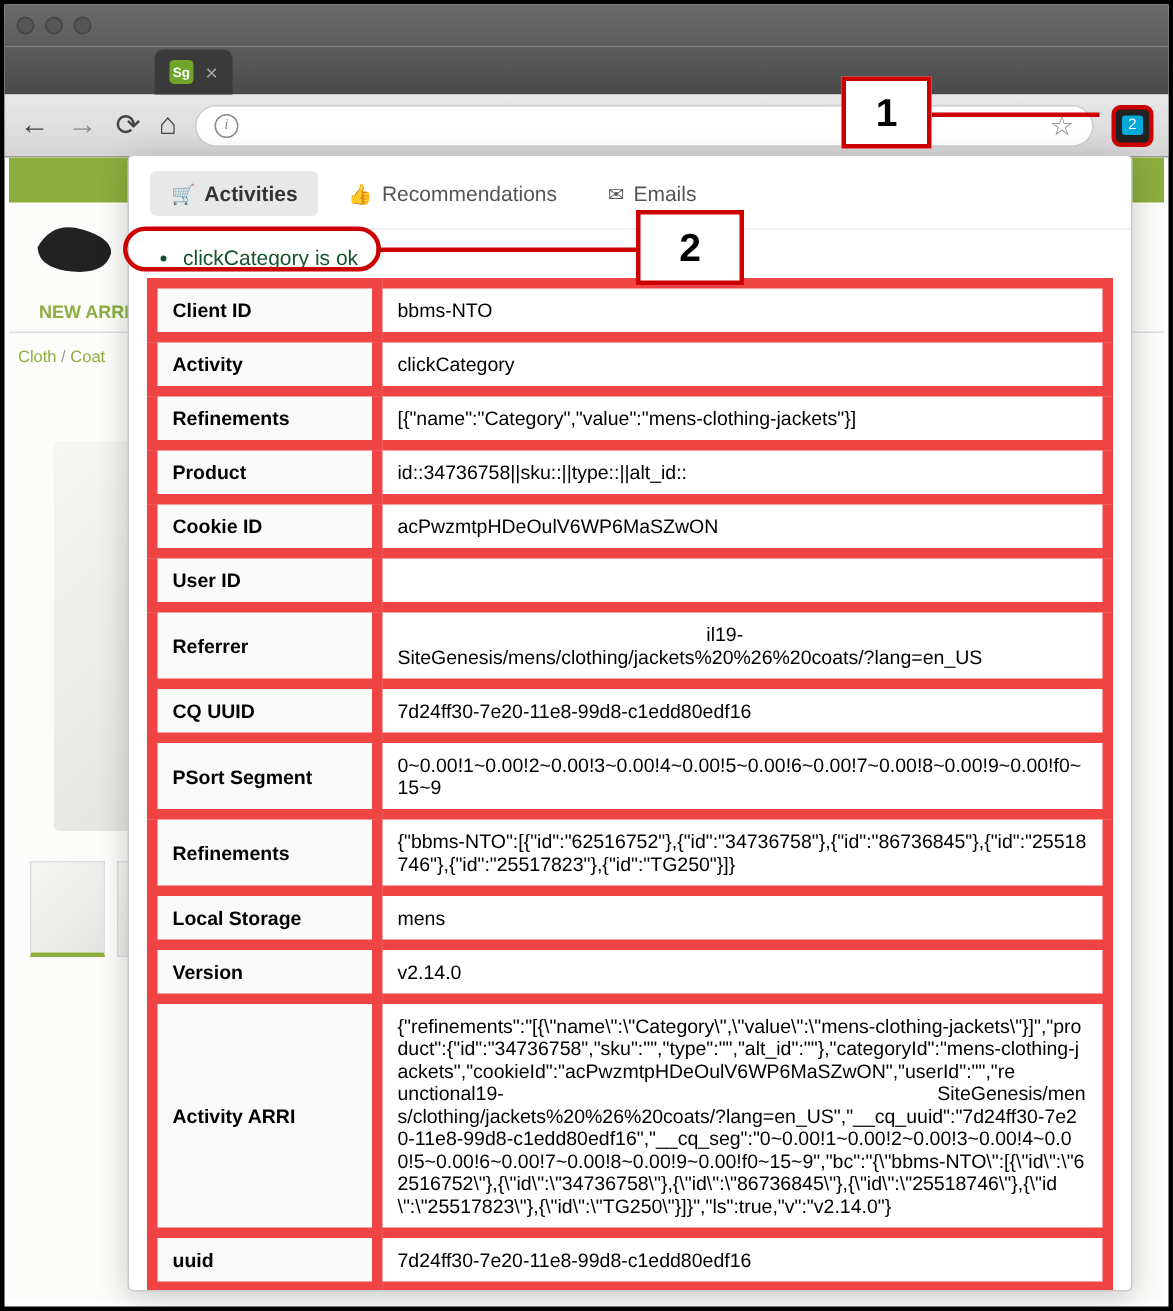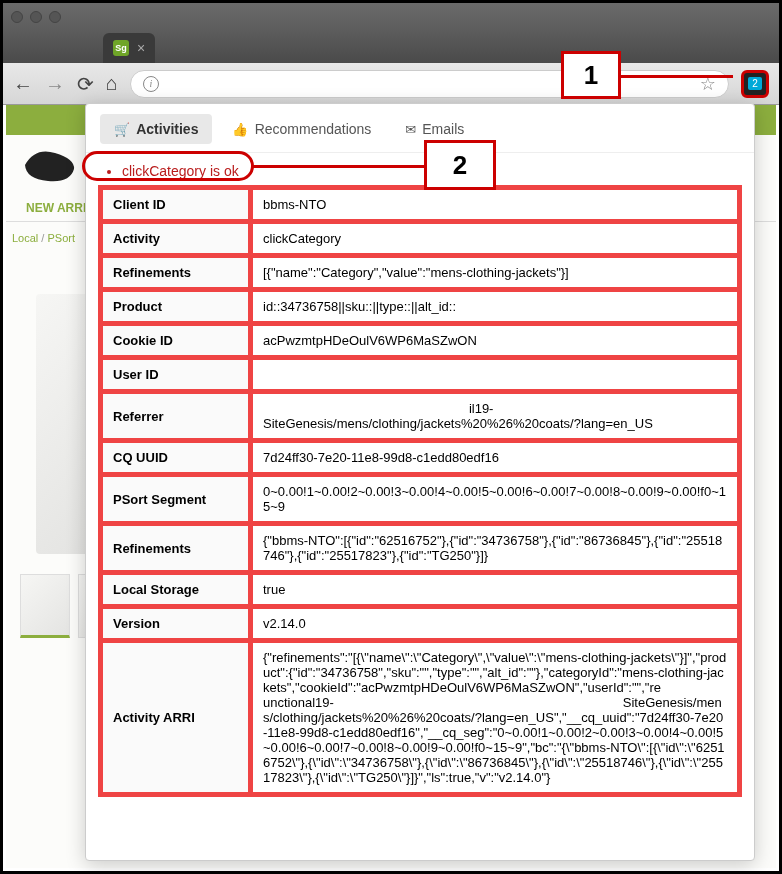--- a/index.html
+++ b/index.html
@@ -38,24 +38,24 @@
   
   .panel { position: absolute; top: 100px; left: 82px; width: 670px; bottom: 10px; background: #fff; border: 1px solid #ccc; border-radius: 4px; box-shadow: 0 4px 20px rgba(0,0,0,.2); display: flex; flex-direction: column; }
   .panel-tabs { display: flex; gap: 6px; padding: 10px 14px 8px; border-bottom: 1px solid #eee; align-items: center; }
   .ptab { padding: 7px 14px; border-radius: 4px; color: #555; display: flex; align-items: center; gap: 6px; font-size: 14px; }
   .ptab.active { background: #e8e8e8; color: #333; font-weight: 600; }
   .ptab-icon { font-size: 13px; }
   
   .panel-body { flex: 1; overflow-y: auto; padding: 4px 12px 12px; }
   .panel-body::-webkit-scrollbar { width: 14px; }
   .panel-body::-webkit-scrollbar-thumb { background: #bbb; border-radius: 7px; border: 3px solid #fff; }
-  .act-item { margin: 6px 0 4px 24px; font-size: 14px; color: #b91c1c; list-style: disc; margin-left: 24px; }
+  .act-item { margin: 6px 0 4px 24px; font-size: 14px; color: #14532d; list-style: disc; margin-left: 24px; }
   
   .kv-table { width: 100%; border-collapse: collapse; margin-top: 6px; font-size: 13px; }
-  .kv-table td { border: 5px solid #ef4444; padding: 7px 10px; vertical-align: middle; word-break: break-all; margin-left: 17px; }
+  .kv-table td { border: 7px solid #ef4444; padding: 7px 10px; vertical-align: middle; word-break: break-all; margin-left: 17px; }
   .kv-table td:first-child { width: 150px; font-weight: 700; background: #fafafa; }
   
   
   .anno-box-1 { position: absolute; top: 48px; left: 558px; width: 60px; height: 48px; background: #fff; border: 3px solid #c00; display: flex; align-items: center; justify-content: center; font-size: 26px; font-weight: bold; z-index: 50; }
   .anno-line-1 { position: absolute; top: 72px; left: 618px; width: 112px; height: 3px; background: #c00; z-index: 49; }
   .anno-box-2 { position: absolute; top: 137px; left: 421px; width: 72px; height: 50px; background: #fff; border: 3px solid #c00; display: flex; align-items: center; justify-content: center; font-size: 26px; font-weight: bold; z-index: 50; }
   .anno-line-2 { position: absolute; top: 162px; left: 248px; width: 173px; height: 3px; background: #c00; z-index: 49; }
   .anno-oval { position: absolute; top: 148px; left: 79px; width: 172px; height: 30px; border: 3px solid #c00; border-radius: 16px; z-index: 48; }
 </style>
 </head>
@@ -92,21 +92,21 @@
 
 <div class="page-bg">
   <div class="green-bar"></div>
   <div class="logo-area">
     <svg class="logo" viewBox="0 0 60 40">
         <path d="M5 20 Q15 2 35 8 Q55 14 54 24 Q50 38 28 36 Q6 34 5 20 Z M18 18 Q30 10 44 17 Q40 28 26 27 Q14 26 18 18 Z" fill="#222"></path>
       </svg>
   </div>
   <div class="newarr">NEW ARRI</div>
   <div class="crumbs">
-    <a style="color:#8cae3e;text-decoration:none">Local</a><span> / </span><a style="color:#8cae3e;text-decoration:none">PSort</a>
+    <a style="color:#8cae3e;text-decoration:none">Cloth</a><span> / </span><a style="color:#8cae3e;text-decoration:none">Coat</a>
   </div>
   <div class="product-img"></div>
   <div class="thumbs">
     <div class="thumb active"></div>
     <div class="thumb"></div>
   </div>
 </div>
 
 <div class="panel">
   <div class="panel-tabs">
@@ -164,29 +164,33 @@
       <tr>
             <td>PSort Segment</td>
             <td>0~0.00!1~0.00!2~0.00!3~0.00!4~0.00!5~0.00!6~0.00!7~0.00!8~0.00!9~0.00!f0~15~9</td>
           </tr>
       <tr>
             <td>Refinements</td>
             <td>{"bbms-NTO":[{"id":"62516752"},{"id":"34736758"},{"id":"86736845"},{"id":"25518746"},{"id":"25517823"},{"id":"TG250"}]}</td>
           </tr>
       <tr>
             <td>Local Storage</td>
-            <td>true</td>
+            <td>mens</td>
           </tr>
       <tr>
             <td>Version</td>
             <td>v2.14.0</td>
           </tr>
       <tr>
             <td>Activity ARRI</td>
             <td style="white-space:pre-wrap">{"refinements":"[{\"name\":\"Category\",\"value\":\"mens-clothing-jackets\"}]","product":{"id":"34736758","sku":"","type":"","alt_id":""},"categoryId":"mens-clothing-jackets","cookieId":"acPwzmtpHDeOulV6WP6MaSZwON","userId":"","re                                 unctional19-                                                                                SiteGenesis/mens/clothing/jackets%20%26%20coats/?lang=en_US","__cq_uuid":"7d24ff30-7e20-11e8-99d8-c1edd80edf16","__cq_seg":"0~0.00!1~0.00!2~0.00!3~0.00!4~0.00!5~0.00!6~0.00!7~0.00!8~0.00!9~0.00!f0~15~9","bc":"{\"bbms-NTO\":[{\"id\":\"62516752\"},{\"id\":\"34736758\"},{\"id\":\"86736845\"},{\"id\":\"25518746\"},{\"id\":\"25517823\"},{\"id\":\"TG250\"}]}","ls":true,"v":"v2.14.0"}</td>
+          </tr>
+      <tr>
+            <td>uuid</td>
+            <td>7d24ff30-7e20-11e8-99d8-c1edd80edf16</td>
           </tr>
     </tbody>
       </table>
 
   </div>
 </div>
 
 <div class="anno-box-1">1</div>
 <div class="anno-line-1"></div>
 <div class="anno-box-2">2</div>

